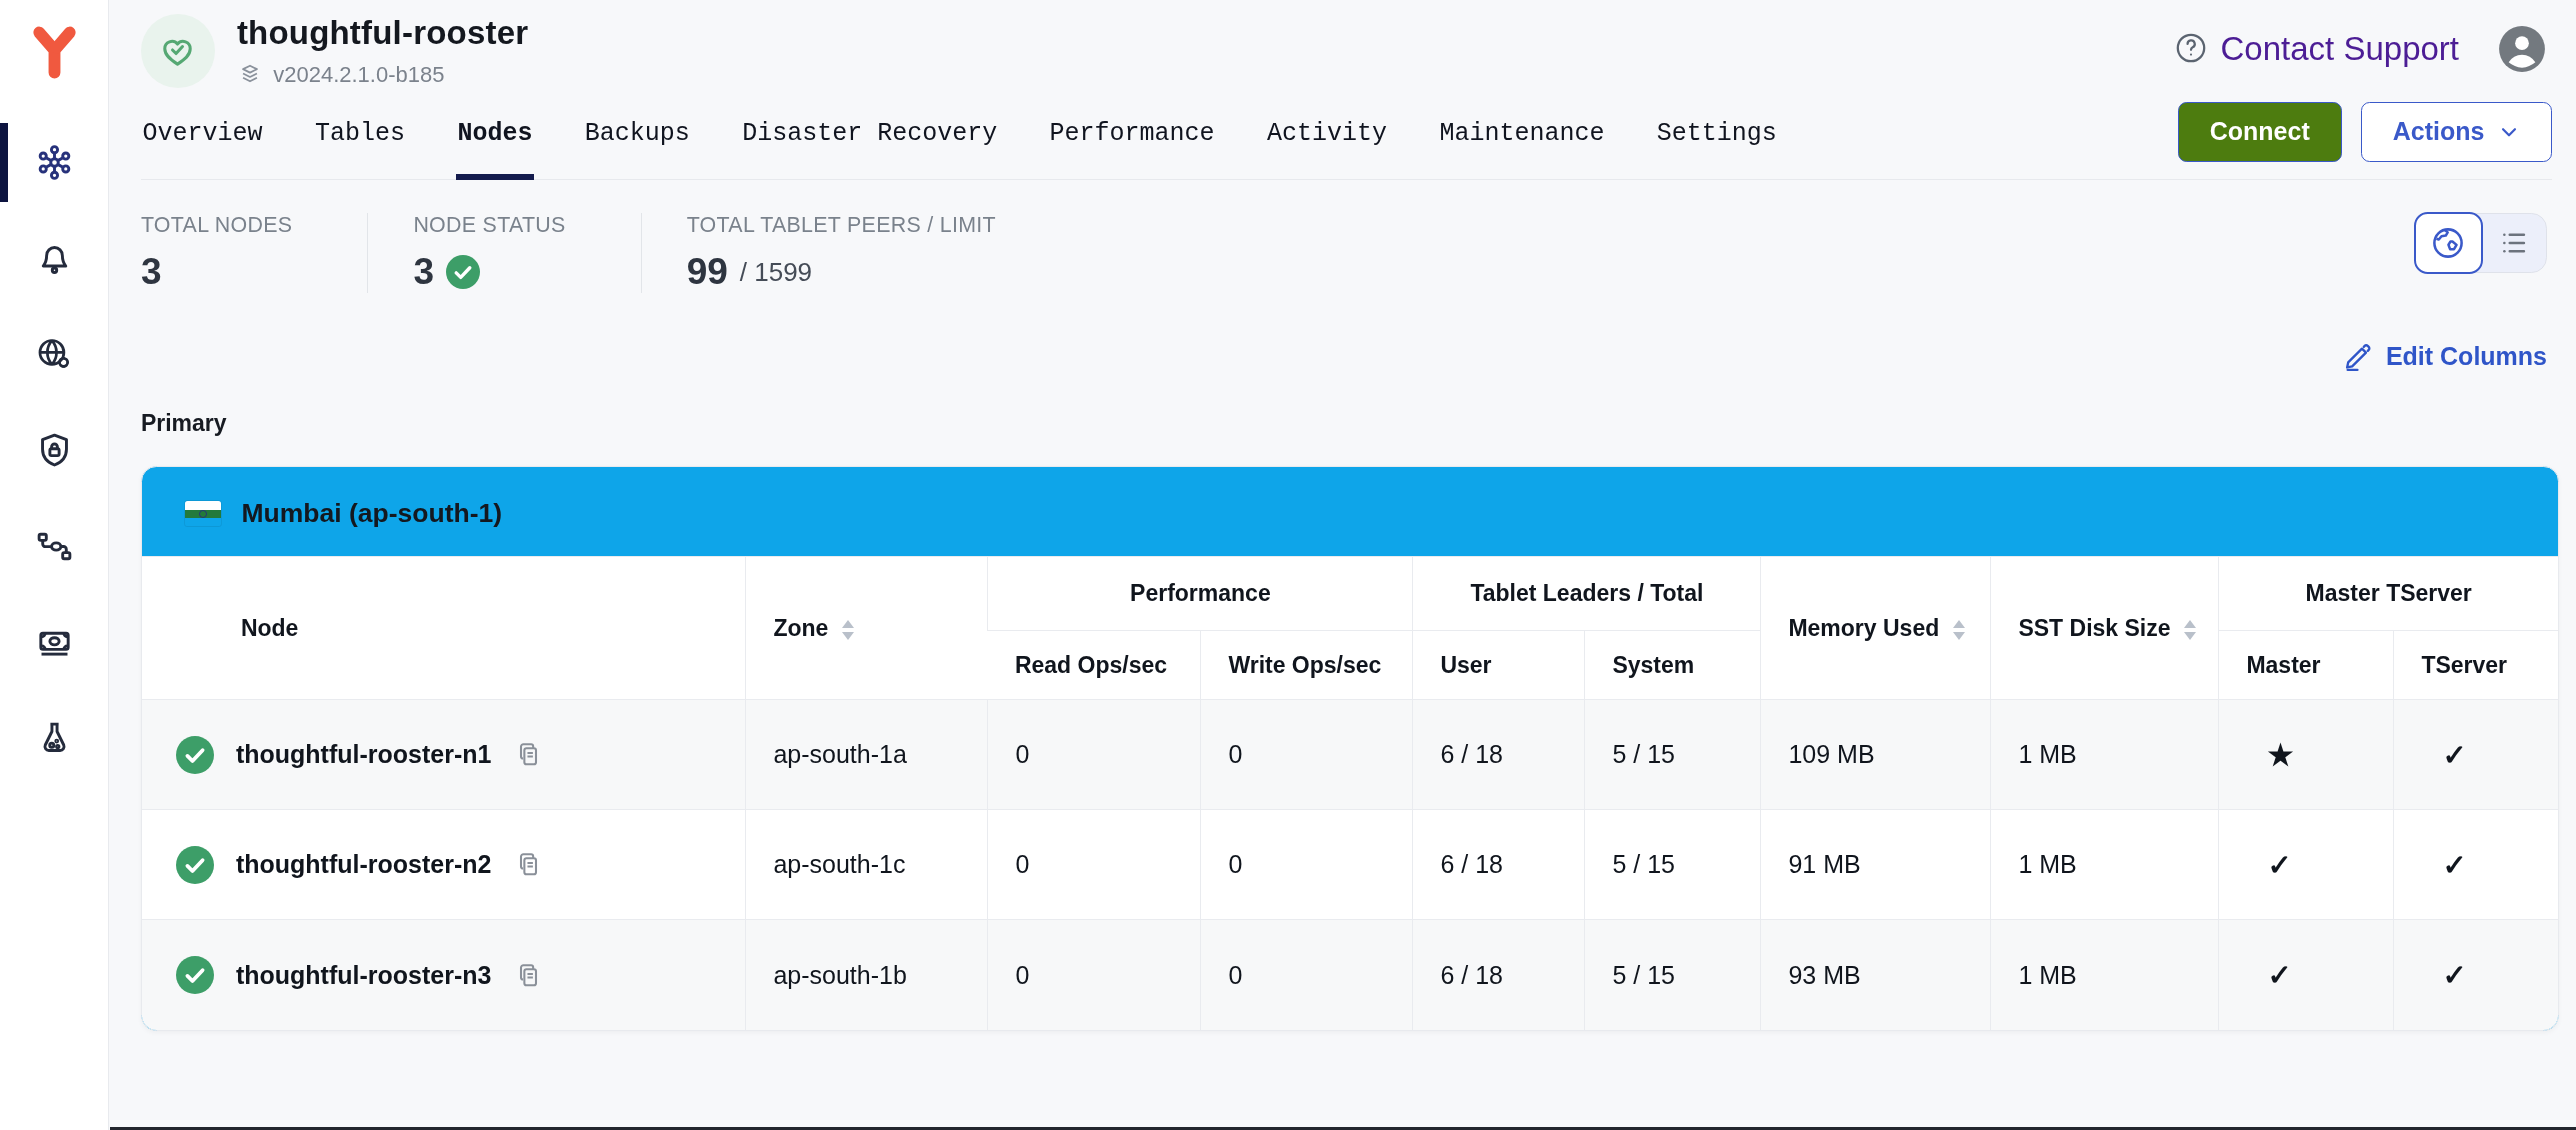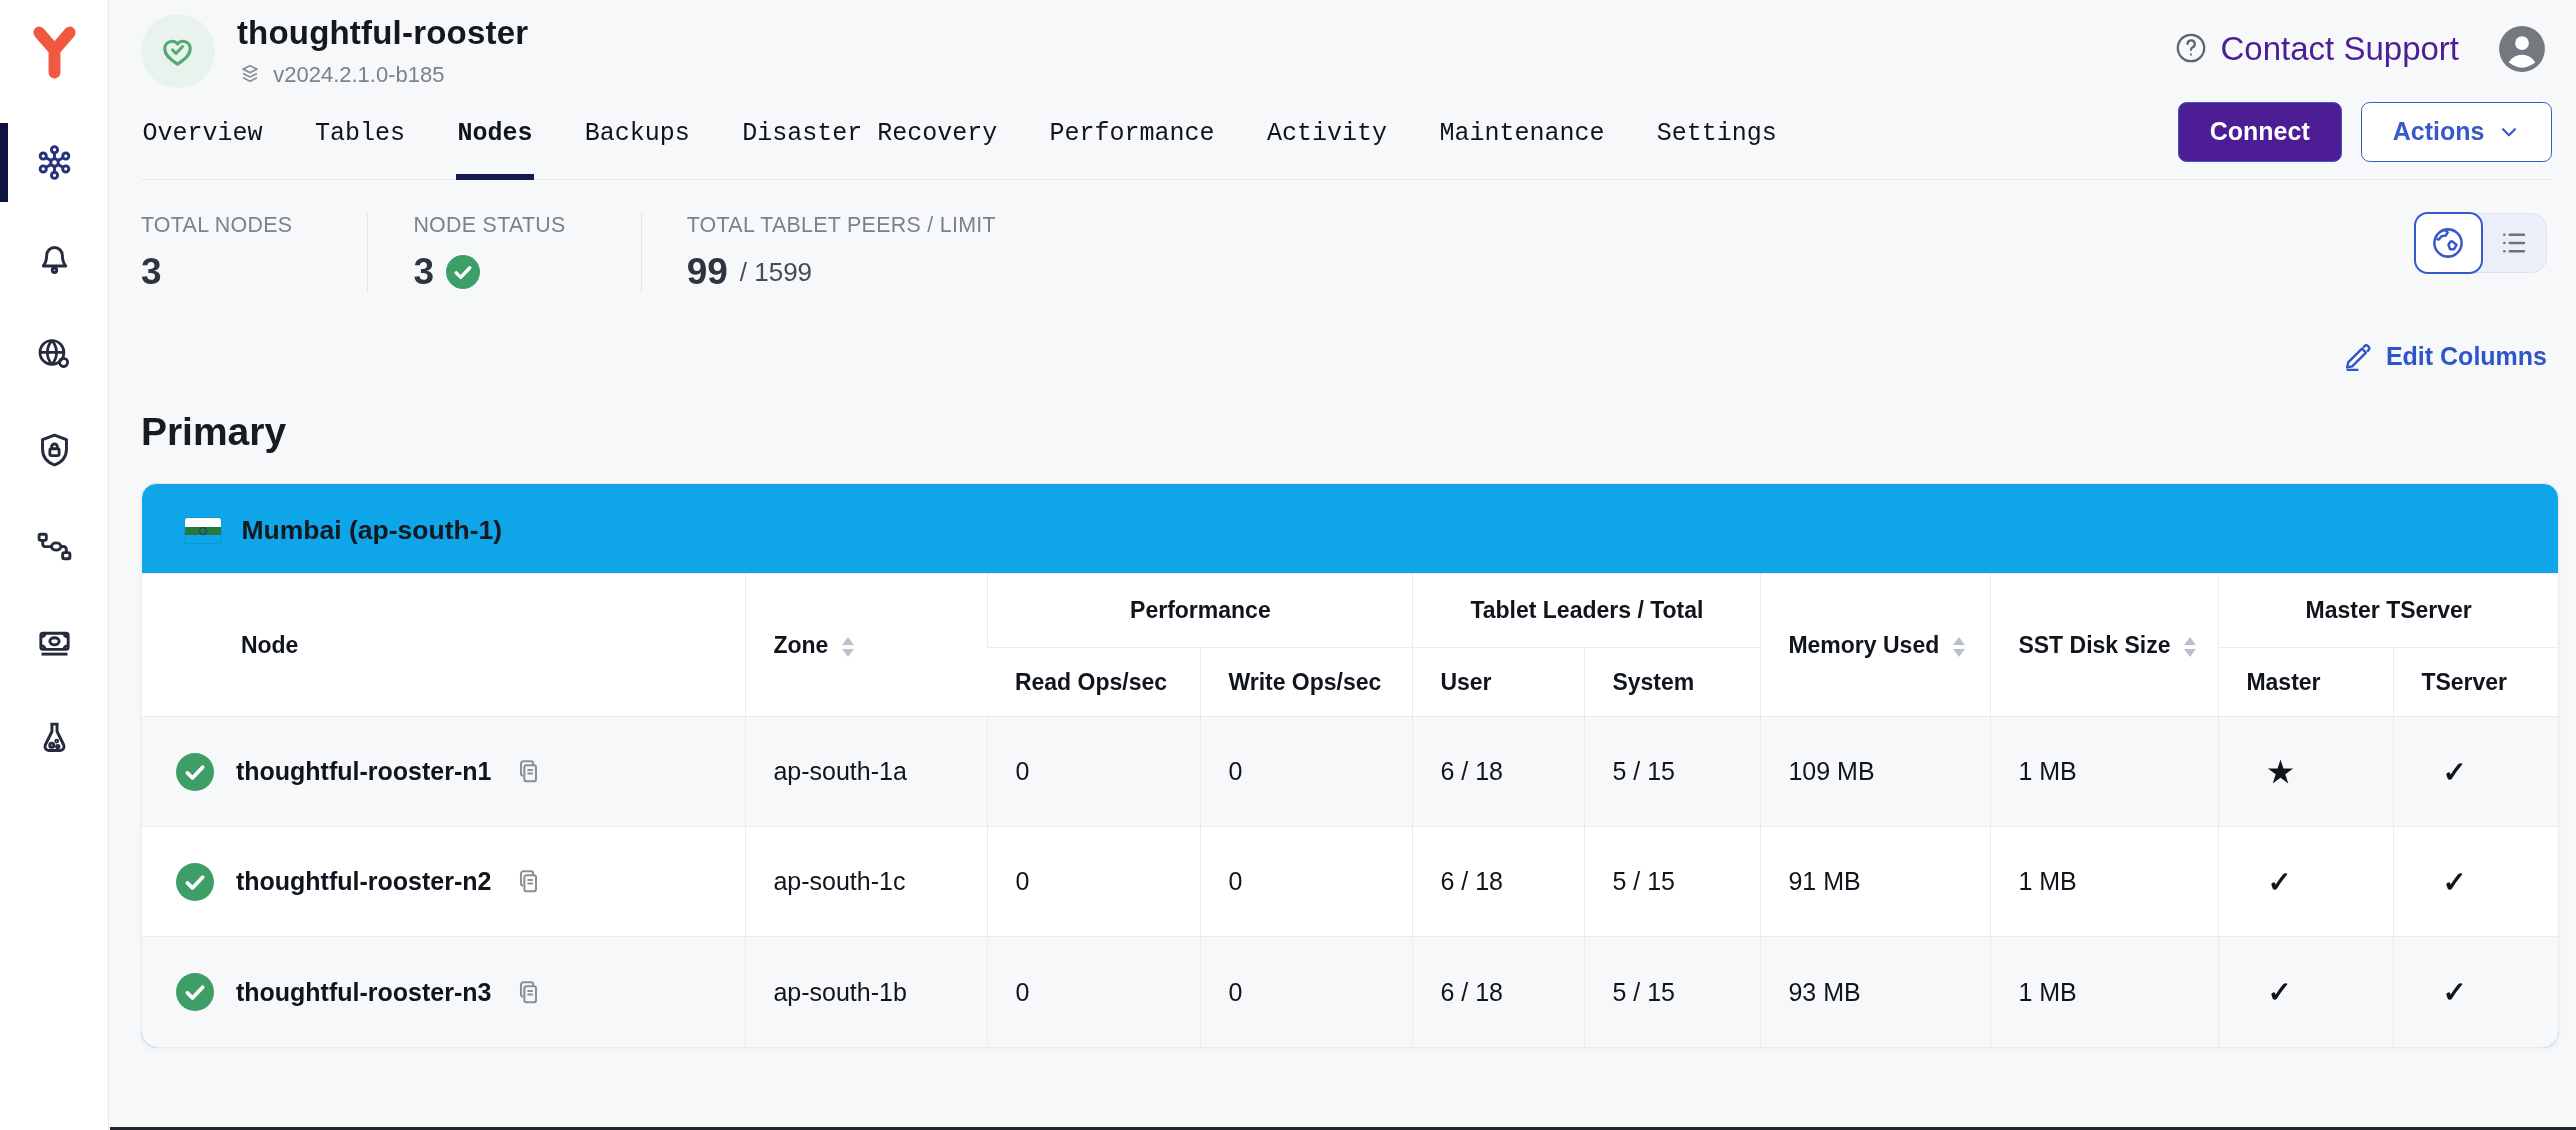--- a/index.html
+++ b/index.html
@@ -50,21 +50,21 @@
   .tab {
     position:relative; padding:24px 1.7px 31px 1.7px;
     font-size:25px; font-weight:500; color:#10141f; cursor:pointer; white-space:nowrap;
   }
   .tab.active { font-weight:600; }
   .tab.active::after {
     content:""; position:absolute; left:0; right:0; bottom:-1.7px; height:6px; background:#141b4d;
   }
   .tab-actions { margin-left:auto; display:flex; gap:19px; align-items:center; padding-bottom:10.3px; }
   .btn { border-radius:8.6px; font-size:25px; font-weight:700; padding:14.6px 31px; cursor:pointer; display:flex; align-items:center; gap:13.7px; }
-  .btn-primary { background:#4c1d95; color:#fff; border:1.7px solid #3a59c9; }
+  .btn-primary { background:#4d7c0f; color:#fff; border:1.7px solid #3a59c9; }
   .btn-outline { background:#fff; color:#3a59c9; border:1.7px solid #3a59c9; }
   
   .stats-row { display:flex; align-items:flex-start; padding:33px 12px 0 6.9px; }
   .stat { padding:0 75px 0 0; }
   .stat + .stat { border-left:1.7px solid #e2e5e9; padding-left:45px; }
   .stat-label { font-size:21.4px; font-weight:500; color:#7a828c; letter-spacing:0.3px; }
   .stat-value-row { margin-top:13.7px; display:flex; align-items:center; gap:12px; }
   .stat-value { font-size:37px; font-weight:700; color:#2e3540; }
   .stat-limit { font-size:26px; font-weight:400; color:#454c57; }
   .status-circle { width:34px; height:34px; }
@@ -72,21 +72,21 @@
     margin-left:auto; display:flex; border:1.7px solid #dfe2ea; border-radius:15.4px; background:#eceffa; overflow:visible;
   }
   .toggle-seg { width:65px; height:58px; display:flex; align-items:center; justify-content:center; cursor:pointer; color:#6c737d; }
   .toggle-seg.active {
     background:#fff; border:2.6px solid #3a59c9; border-radius:13.7px; margin:-1.7px; height:62px; width:69px; color:#3a59c9;
   }
   
   .editcols-row { display:flex; justify-content:flex-end; align-items:center; gap:12px; padding:48px 12px 0 0; }
   .editcols { display:flex; align-items:center; gap:12px; color:#2f55c8; font-size:25px; font-weight:700; cursor:pointer; }
   
-  .section-title { margin:38px 0 0 6.9px; font-size:39px; font-weight:700; color:#171b22; }
+  .section-title { margin:38px 0 0 6.9px; font-size:23px; font-weight:700; color:#171b22; }
   
   .region-card {
     margin:29px 0 0 6.9px; background:#0ea5e9; border:1.7px solid #e8eaee; border-radius:15.4px;
     overflow:hidden; box-shadow:0 1.7px 5.1px rgba(20,24,31,.04);
   }
   .card-header { display:flex; align-items:center; gap:20.6px; padding:31px 0 27px 43px; }
   .card-title { font-size:26.5px; font-weight:700; color:#14181f; }
   .flag { width:36px; height:25px; border-radius:2.6px; overflow:hidden; display:inline-block; position:relative; box-shadow:0 0 0 0.9px rgba(0,0,0,.08); }
   .flag .s1 { height:33.4%; background:#f59120; }
   .flag .s2 { height:33.3%; background:#ffffff; position:relative; }

